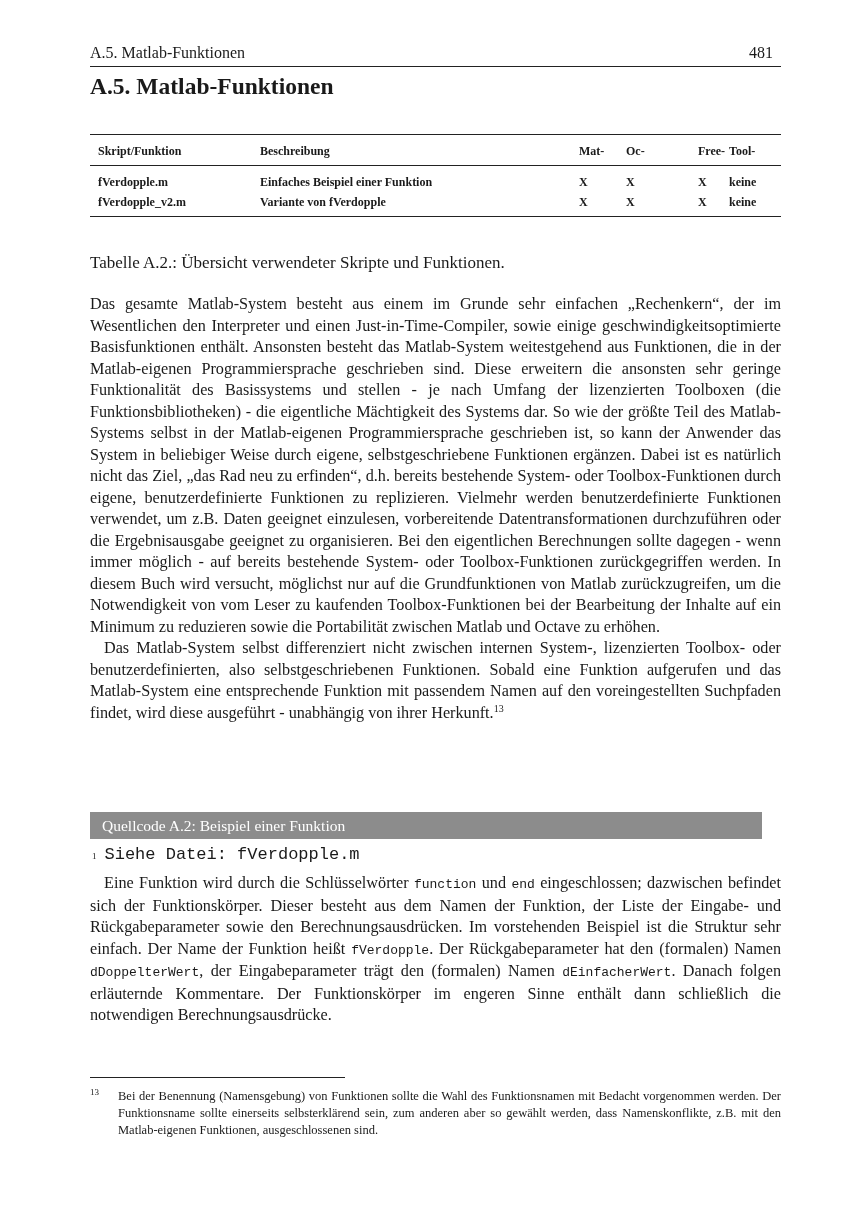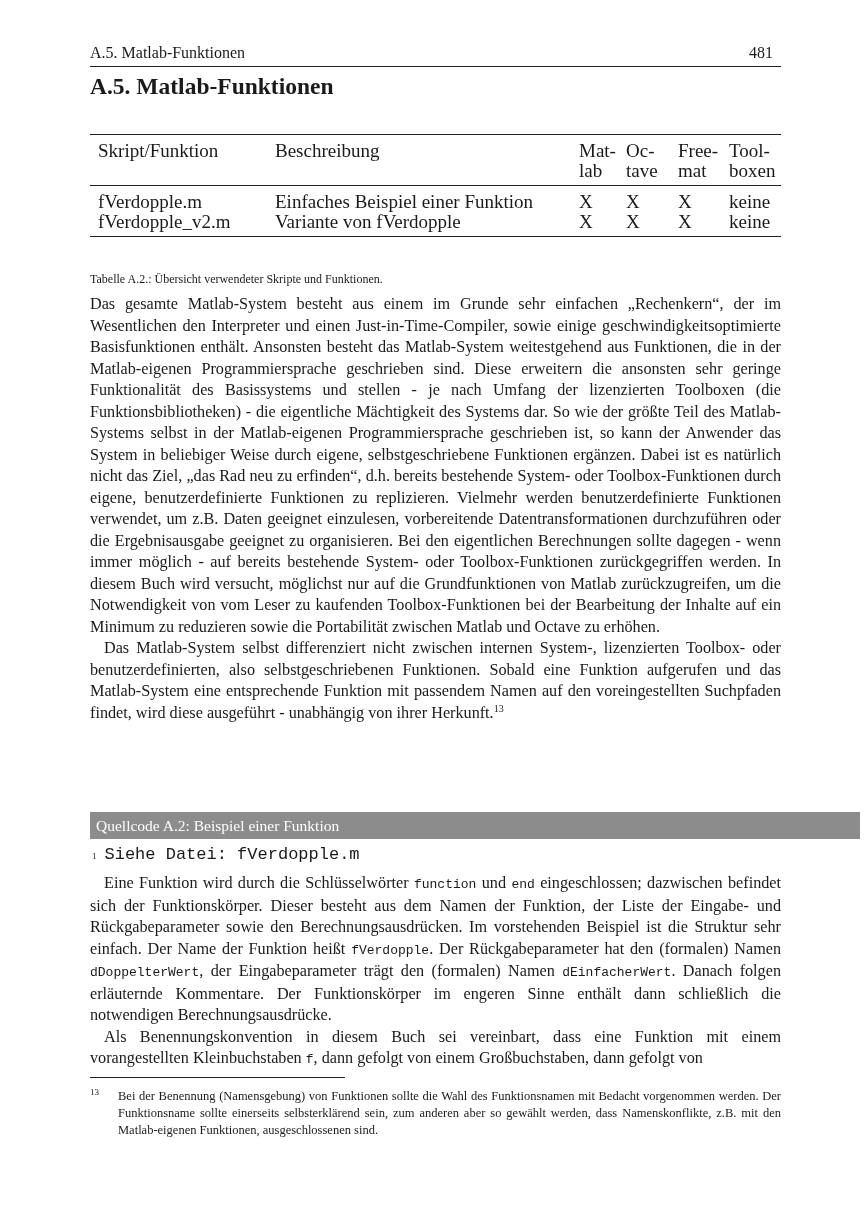--- a/index.html
+++ b/index.html
@@ -18,40 +18,40 @@
   .running-head .rh-title { position: absolute; left: 0; top: 0; }
   .running-head .rh-page { position: absolute; right: 8px; top: 0; }
 
   .section-title {
     position: absolute; top: 72px; left: 0;
     font-size: 23.5px; font-weight: bold; line-height: 28px; margin: 0;
   }
   .tbl-wrap { position: absolute; top: 134px; left: 0; width: 691px; }
   .rule-thick { height: 0; border-top: 1.5px solid #222; }
   .rule-thin { height: 0; border-top: 1px solid #222; }
-  .trow { position: relative; height: 20px; font-size: 19px; line-height: 20px; }
+  .trow { position: relative; height: 20px; font-size: 12px; line-height: 20px; font-weight: bold; }
   .trow span { position: absolute; top: 0; white-space: nowrap; }
-  .c1 { left: 8px; } .c2 { left: 185px; } .c3 { left: 489px; } .c4 { left: 536px; text-align: right; } .c5 { left: 588px; } .c6 { left: 595px; margin-left: 44px; }
+  .c1 { left: 8px; } .c2 { left: 170px; } .c3 { left: 489px; } .c4 { left: 536px; text-align: right; } .c5 { left: 608px; } .c6 { left: 595px; margin-left: 44px; }
 
-  .caption { position: absolute; top: 270px; left: 0; font-size: 12px; line-height: 18px; }
+  .caption { position: absolute; top: 254px; left: 0; font-size: 17px; line-height: 18px; }
 
   .body-text {
     position: absolute; left: 0; width: 691px;
     font-size: 16.2px; line-height: 21.5px; text-align: justify;
   }
   .body-text p { margin: 0; }
   .body-text p.indent { text-indent: 14px; }
   .body-text p.noindent { text-indent: 0; }
   .mono { font-family: "Liberation Mono", "DejaVu Sans Mono", monospace; font-size: 13px; }
   sup { font-size: 10px; line-height: 0; vertical-align: super; }
 
   .code-header {
-    position: absolute; top: 812px; left: 0; width: 770px; height: 27px;
+    position: absolute; top: 812px; left: 0; width: 672px; height: 27px;
     background: #8c8c8c; color: #ffffff;
-    font-size: 15.5px; line-height: 27px; padding-left: 6px; box-sizing: border-box;
+    font-size: 15.5px; line-height: 27px; padding-left: 12px; box-sizing: border-box;
   }
   .code-line {
     position: absolute; top: 848px; left: 0; font-size: 11px; line-height: 14px;
   }
   .code-line .ln { font-family: "Liberation Serif", serif; font-size: 9px; margin-left: 2px; margin-right: 8px; }
   .code-line .code { font-family: "Liberation Mono", "DejaVu Sans Mono", monospace; font-size: 17px; }
 
   .fn-rule { position: absolute; top: 1077px; left: 0; width: 255px; border-top: 1px solid #222; }
   .footnote {
     position: absolute; top: 1088px; left: 0; width: 691px; font-size: 12.5px; line-height: 17px;
@@ -81,26 +81,20 @@
     <div class="rule-thick"></div>
     <div style="height:6px"></div>
     <div class="trow">
       <span class="c1">Skript/Funktion</span>
       <span class="c2">Beschreibung</span>
       <span class="c3">Mat-</span>
       <span class="c4">Oc-</span>
       <span class="c5">Free-</span>
       <span class="c6">Tool-</span>
     </div>
-    <div class="trow">
-      <span class="c3">lab</span>
-      <span class="c4">tave</span>
-      <span class="c5">mat</span>
-      <span class="c6">boxen</span>
-    </div>
     <div style="height:4px"></div>
     <div class="rule-thin"></div>
     <div style="height:6px"></div>
     <div class="trow">
       <span class="c1">fVerdopple.m</span>
       <span class="c2">Einfaches Beispiel einer Funktion</span>
       <span class="c3">X</span>
       <span class="c4">X</span>
       <span class="c5">X</span>
       <span class="c6">keine</span>
@@ -124,21 +118,20 @@
     <p class="indent"><span>Das Matlab-System selbst differenziert nicht zwischen internen System-, lizenzierten Toolbox- oder benutzerdefinierten, also selbstgeschriebenen Funktionen. Sobald eine Funktion aufgerufen und das Matlab-System eine entsprechende Funktion mit passendem Namen auf den voreingestellten Suchpfaden findet, wird diese ausgeführt - unabhängig von ihrer Herkunft.</span><sup>13</sup></p>
   </div>
 
   <div class="code-header" style="background: rgb(140, 140, 140);">Quellcode A.2: Beispiel einer Funktion</div>
   <div class="code-line">
     <span class="ln">1</span><span class="code">Siehe Datei: fVerdopple.m</span>
   </div>
 
   <div class="body-text" style="top:873px;">
     <p class="indent"><span>Eine Funktion wird durch die Schlüsselwörter </span><span class="mono">function</span><span> und </span><span class="mono">end</span><span> eingeschlossen; dazwischen befindet sich der Funktionskörper. Dieser besteht aus dem Namen der Funktion, der Liste der Eingabe- und Rückgabeparameter sowie den Berechnungsausdrücken. Im vorstehenden Beispiel ist die Struktur sehr einfach. Der Name der Funktion heißt </span><span class="mono">fVerdopple</span><span>. Der Rückgabeparameter hat den (formalen) Namen </span><span class="mono">dDoppelterWert</span><span>, der Eingabeparameter trägt den (formalen) Namen </span><span class="mono">dEinfacherWert</span><span>. Danach folgen erläuternde Kommentare. Der Funktionskörper im engeren Sinne enthält dann schließlich die notwendigen Berechnungsausdrücke.</span></p>
-    <p class="indent"><span>Als Benennungskonvention in diesem Buch sei vereinbart, dass eine Funktion mit einem vorangestellten Kleinbuchstaben </span><span class="mono">f</span><span>, dann gefolgt von einem Großbuchstaben, dann gefolgt von</span></p>
   </div>
 
   <div class="fn-rule"></div>
   <div class="footnote">
     <span class="fn-mark">13</span>
     <div class="fn-text">Bei der Benennung (Namensgebung) von Funktionen sollte die Wahl des Funktionsnamen mit Bedacht vorgenommen werden. Der Funktionsname sollte einerseits selbsterklärend sein, zum anderen aber so gewählt werden, dass Namenskonflikte, z.B. mit den Matlab-eigenen Funktionen, ausgeschlossenen sind.</div>
   </div>
 </div>
 
 <div class="watermark">Poddig/Varmaz/Fieberg: Computational Finance, 2015  (c) Uhlenbruch Verlag GmbH, ISBN: 978-3-933207-86-9</div>

